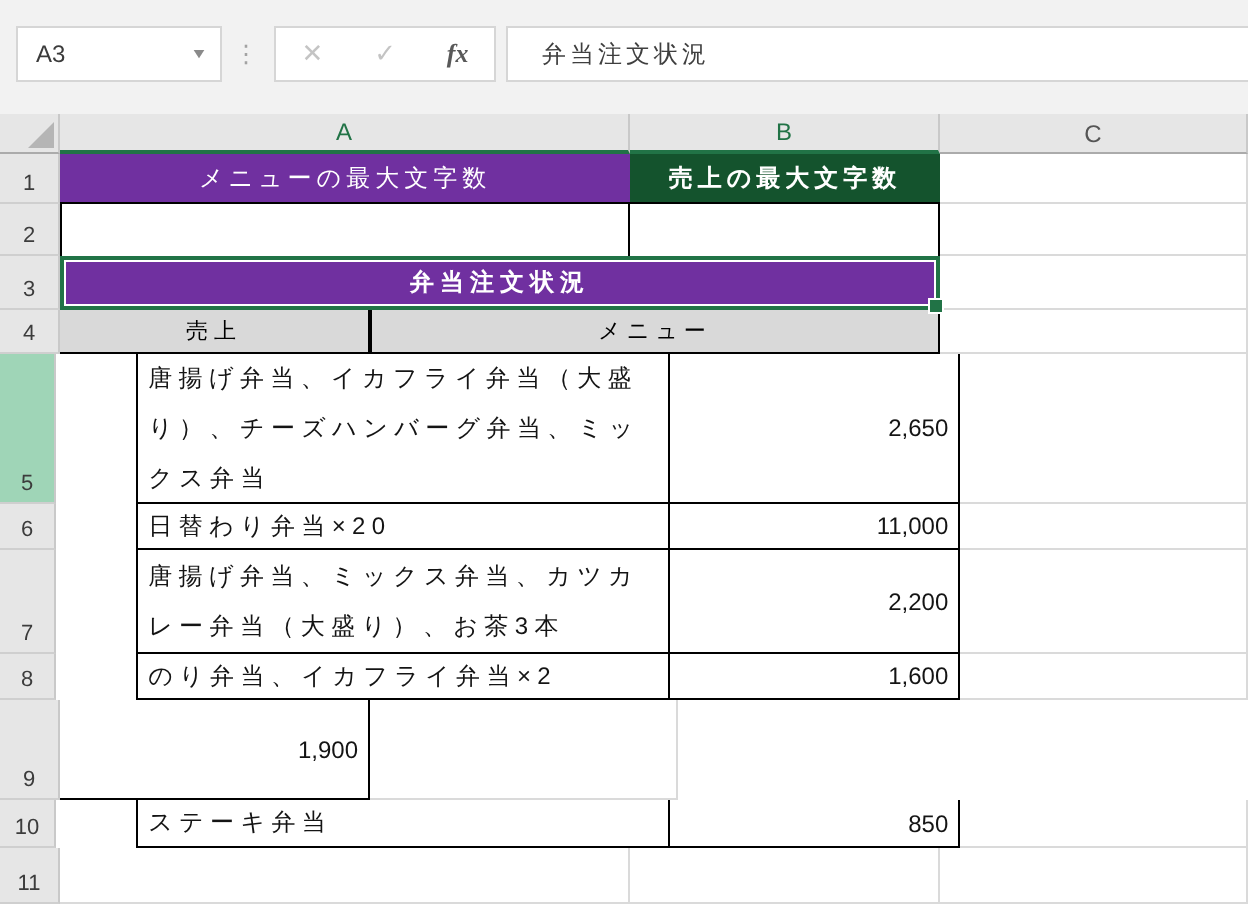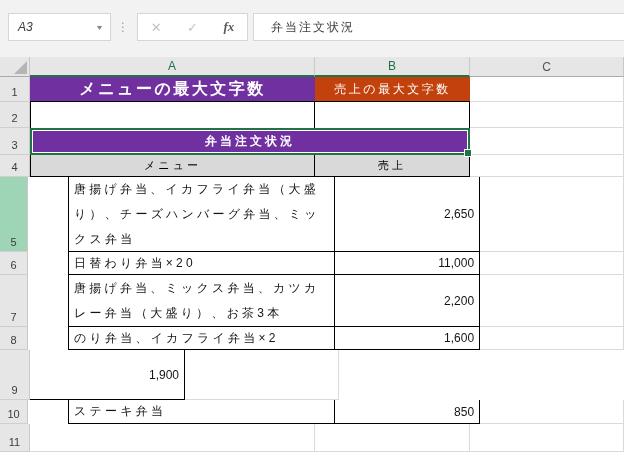--- a/index.html
+++ b/index.html
@@ -8,21 +8,21 @@
     font-family:"Liberation Sans","DejaVu Sans",sans-serif;
     background:#f2f2f2;
   }
   .screen{position:relative;width:624px;height:452px;background:#f2f2f2;overflow:hidden;}
 
   
   .topbar{position:absolute;left:0;top:0;width:624px;height:57px;background:#f2f2f2;}
   .namebox{
     position:absolute;left:8px;top:13px;width:103px;height:28px;background:#fff;
     border:1px solid #d6d6d6;box-sizing:border-box;display:flex;align-items:center;
-    padding:0 7px 0 9px;font-size:12px;color:#3b3b3b;cursor:default;font-style:italic;
+    padding:0 7px 0 9px;font-size:12px;color:#3b3b3b;cursor:default;
   }
   .namebox .caret{margin-left:auto;font-size:7px;color:#8a8a8a;transform:scaleX(1.3);}
   .dots{position:absolute;left:117px;top:13px;height:28px;display:flex;align-items:center;
     color:#a3a3a3;font-size:12px;letter-spacing:0;}
   .fxpanel{
     position:absolute;left:137px;top:13px;width:111px;height:28px;background:#fff;
     border:1px solid #d6d6d6;box-sizing:border-box;display:flex;align-items:center;
     justify-content:space-around;
   }
   .fxbtn{cursor:default;}
@@ -50,23 +50,23 @@
   .row{display:flex;position:relative;}
   .rowhdr{width:30px;box-sizing:border-box;background:#e6e6e6;border-right:1px solid #c9c9c9;
     border-bottom:1px solid #cfcfcf;display:flex;align-items:flex-end;justify-content:center;
     font-size:11px;color:#3c3c3c;padding-bottom:3px;cursor:default;}
   .rowhdr.sel5{background:#9fd5b7;}
 
   .cell{box-sizing:border-box;display:flex;align-items:center;background:#fff;cursor:cell;}
   .c-cell{width:154px;border-right:1px solid #dadada;border-bottom:1px solid #dadada;}
 
   .purpleA{width:285px;background:#7030a0;border-bottom:1px solid #000;justify-content:center;
-    color:#fff;font-weight:bold;font-size:16px;letter-spacing:2.5px;}
-  .purpleB{width:155px;background:#c2410c;border-bottom:1px solid #000;justify-content:center;
     color:#fff;font-weight:normal;font-size:12px;letter-spacing:2.5px;}
+  .purpleB{width:155px;background:#14532d;border-bottom:1px solid #000;justify-content:center;
+    color:#fff;font-weight:bold;font-size:12px;letter-spacing:2.5px;}
 
   .b2a{width:285px;border-left:1px solid #000;border-right:1px solid #000;}
   .b2b{width:155px;border-right:1px solid #000;}
 
   .sel-merged{width:440px;background:#7030a0;border:2px solid #217346;
     box-shadow:inset 0 0 0 1px #fff;justify-content:center;color:#fff;font-weight:bold;
     font-size:12px;letter-spacing:3px;position:relative;z-index:2;}
   .fill-handle{position:absolute;right:-4px;bottom:-4px;width:6px;height:6px;background:#217346;
     border:1px solid #fff;z-index:3;cursor:crosshair;}
 
@@ -128,22 +128,22 @@
         <div class="cell b2b"></div>
         <div class="cell c-cell"></div>
       </div>
       <div class="row" style="height: 27px;">
         <div class="rowhdr">3</div>
         <div class="cell sel-merged">弁当注文状況<div class="fill-handle"></div></div>
         <div class="cell c-cell"></div>
       </div>
       <div class="row" style="height: 22px;">
         <div class="rowhdr">4</div>
+        <div class="cell th-b">売上</div>
         <div class="cell th-a">メニュー</div>
-        <div class="cell th-b">売上</div>
         <div class="cell c-cell"></div>
       </div>
       <div class="row" style="height: 75px;">
         <div class="rowhdr sel5">5</div>
         <div class="cell menu-cell">
           <span>唐揚げ弁当、イカフライ弁当（大盛り）、チーズハンバーグ弁当、ミックス弁当</span>
         </div>
         <div class="cell val-cell">2,650</div>
         <div class="cell c-cell"></div>
       </div>

